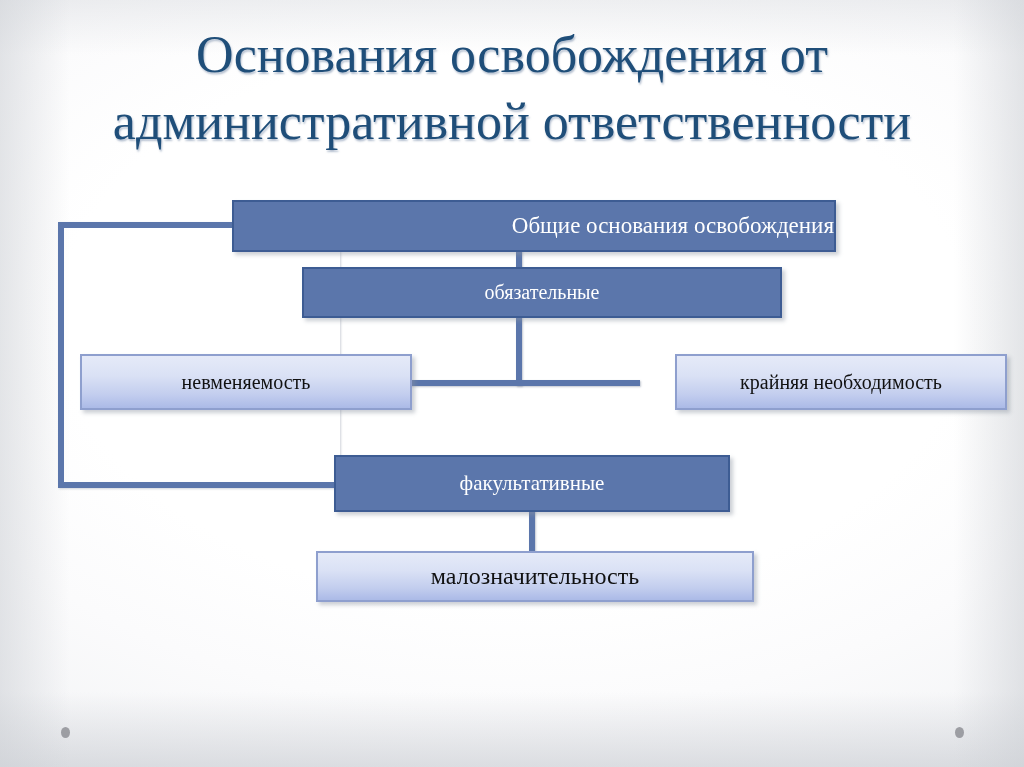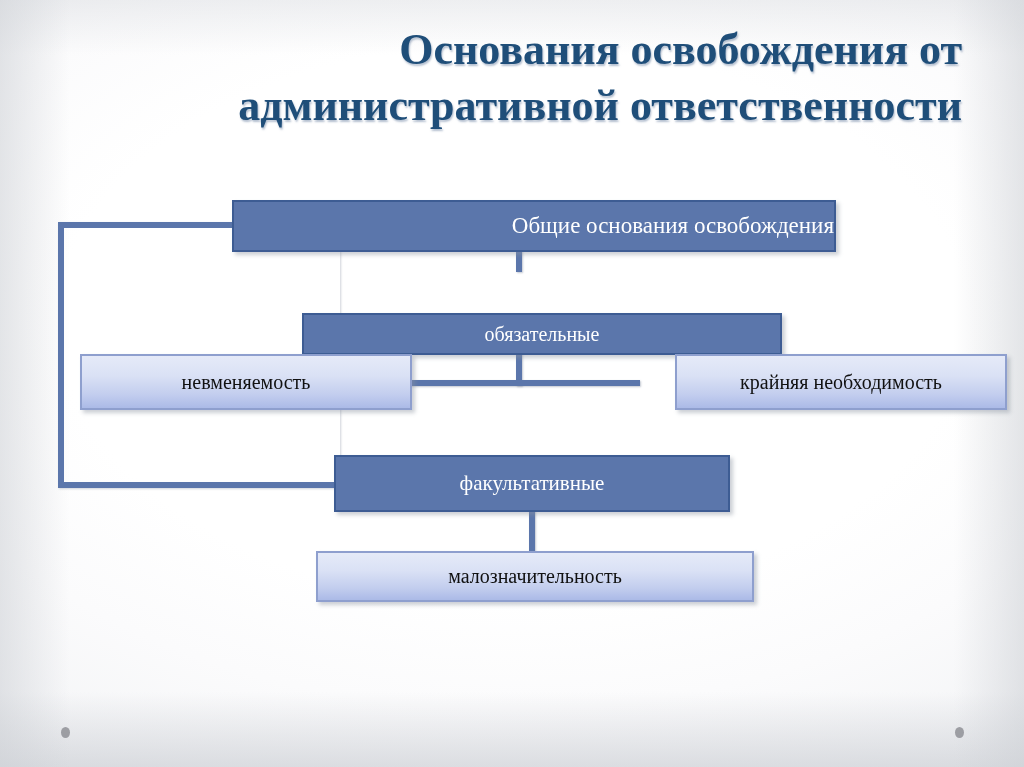--- a/index.html
+++ b/index.html
@@ -34,25 +34,25 @@
       linear-gradient(to bottom, rgba(208,211,216,.35) 0px, rgba(255,255,255,0) 55px),
       linear-gradient(to top,    rgba(200,203,209,.60) 0px, rgba(255,255,255,0) 75px);
   }
 
   
   #title {
     position: absolute;
     left: 62px;
     top: 22px;
     width: 900px;
-    text-align: right;
+    text-align: center;
     font-family: "Liberation Serif", "DejaVu Serif", serif;
-    font-size: 44px;
+    font-size: 52px;
     line-height: 1.28;
-    font-weight: 700;
+    font-weight: 400;
     color: #1f4e79;
     text-shadow: 1px 2px 2px rgba(120,140,170,.55);
     white-space: pre-line;
   }
 
   
   .conn {
     position: absolute;
     background: #5b76ab;
     box-shadow: 1px 1px 2px rgba(120,130,150,.45);
@@ -122,36 +122,36 @@
   <div class="conn v" style="left:516px; top:316px; height:70px;"></div>
 
   <div class="conn h" style="left:406px; top:380px; width:234px;"></div>
 
   <div class="conn v" style="left:529px; top:510px; height:45px;"></div>
 
   <div class="box dark" style="left:232px; top:200px; width:604px; height:52px; font-size:23px;justify-content:flex-end;">
     <span>Общие основания освобождения</span>
   </div>
 
-  <div class="box dark" style="left:302px; top:267px; width:480px; height:42px; font-size:20px;margin-top:46px;">
+  <div class="box dark" style="left:302px; top:267px; width:480px; height:51px; font-size:20px;">
     <span>обязательные</span>
   </div>
 
   <div class="box light" style="left:80px; top:354px; width:332px; height:56px; font-size:20px;">
     <span>невменяемость</span>
   </div>
 
   <div class="box light" style="left:633px; top:354px; width:332px; height:56px; font-size:20px;margin-left:42px;">
     <span>крайняя необходимость</span>
   </div>
 
   <div class="box dark" style="left:334px; top:455px; width:396px; height:57px; font-size:21px;text-align:right;">
     <span>факультативные</span>
   </div>
 
-  <div class="box light" style="left:316px; top:551px; width:438px; height:51px; font-size:20px;">
+  <div class="box light" style="left:316px; top:551px; width:438px; height:51px; font-size:24px;">
     <span>малозначительность</span>
   </div>
 
   <div class="dot" style="left:61px; top:727px;"></div>
   <div class="dot" style="left:955px; top:727px;"></div>
 
 </div>
 
 </body></html>

